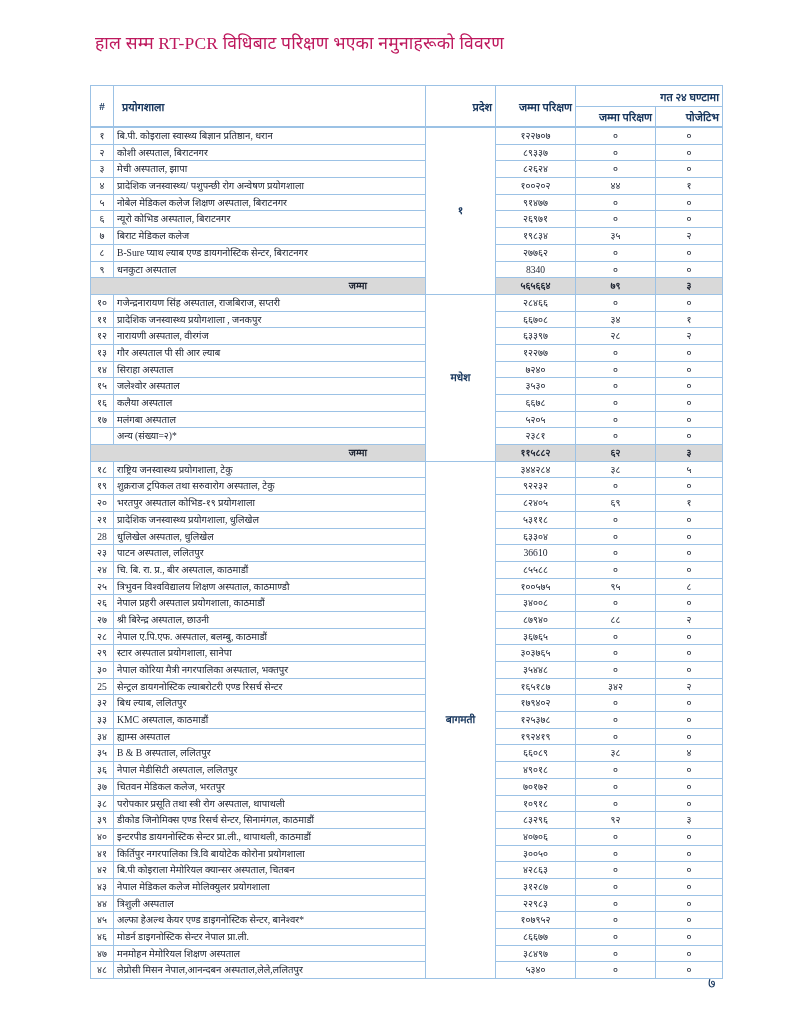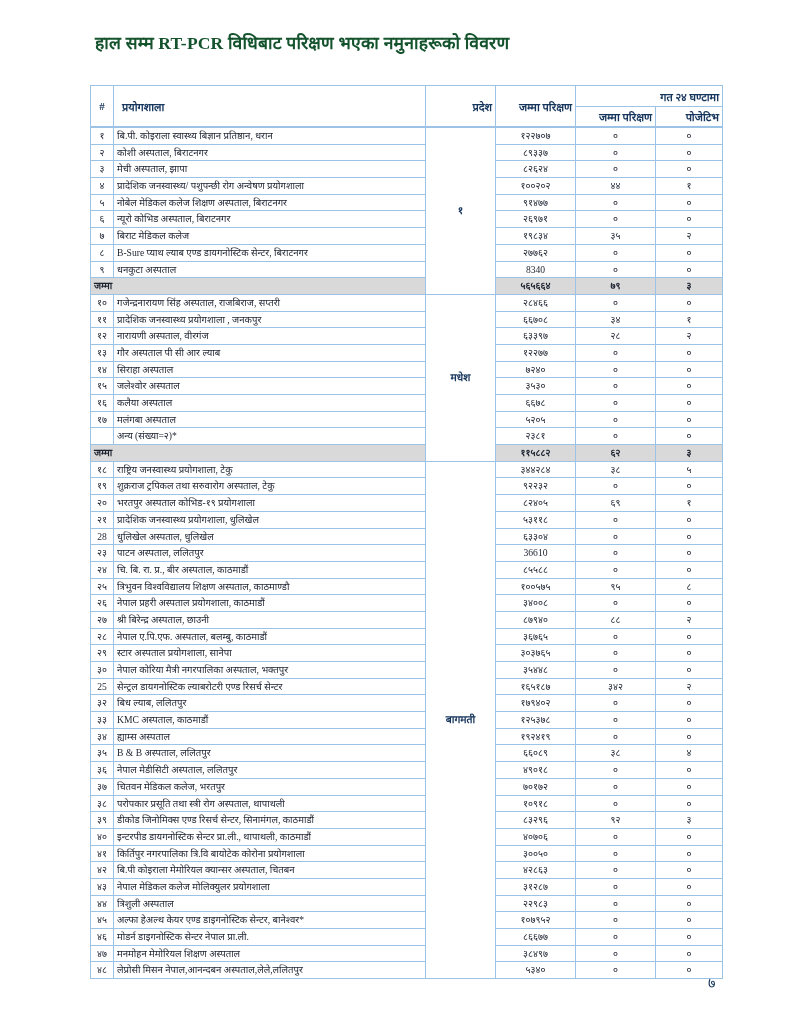--- a/index.html
+++ b/index.html
@@ -9,22 +9,22 @@
     margin:0 auto;
     background:#ffffff;
     font-family:"Liberation Serif", serif;
     overflow:hidden;
   }
   .title {
     position:absolute;
     left:95px; top:30px;
     width:640px;
     font-size:17.5px;
-    font-weight:bold;
-    color:#14532d;
+    font-weight:normal;
+    color:#be185d;
     letter-spacing:0.2px;
   }
   table.report {
     position:absolute;
     left:90px; top:85px;
     width:632px;
     border-collapse:collapse;
     table-layout:fixed;
   }
   table.report col.c-sn   { width:23px; }
@@ -65,21 +65,21 @@
     font-weight:bold;
     font-size:10.5px;
     color:#17365d;
     background:#ffffff;
   }
   tr.total-row td {
     background:#d9d9d9;
     font-weight:bold;
   }
   tr.total-row td.total-label {
-    text-align:left;
+    text-align:right;
     padding-right:58px;
     margin-top:40px;
   }
   .footer-note {
     position:absolute;
     left:385px; top:996px;
     font-size:9.5px;
     color:#17365d;
     margin-top:37px;
   }

